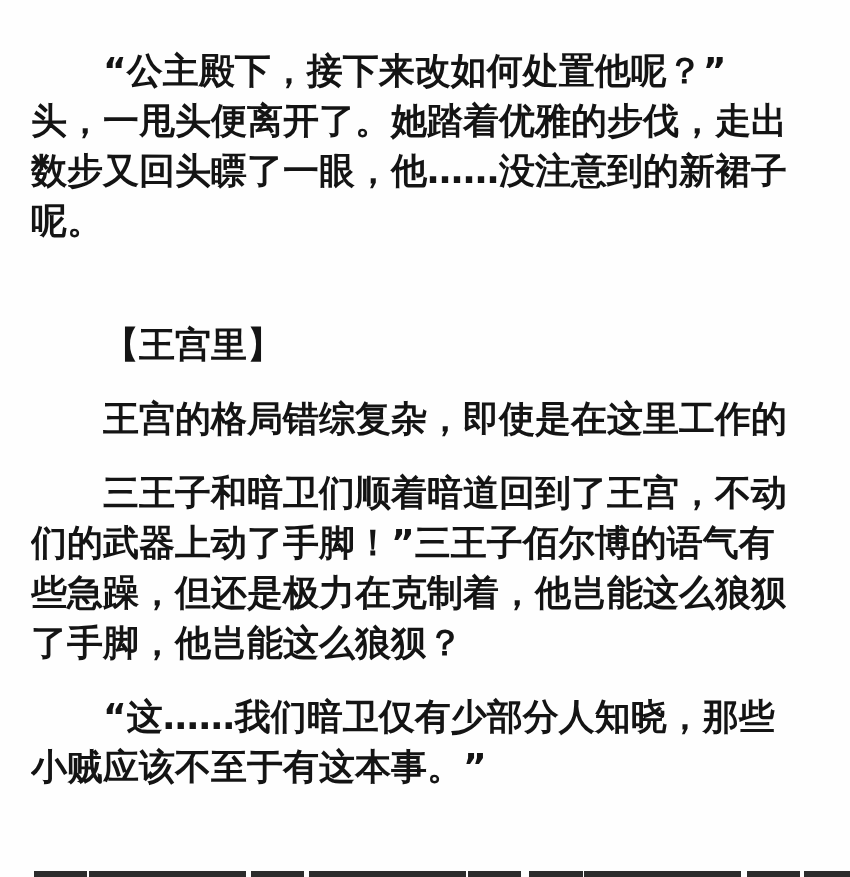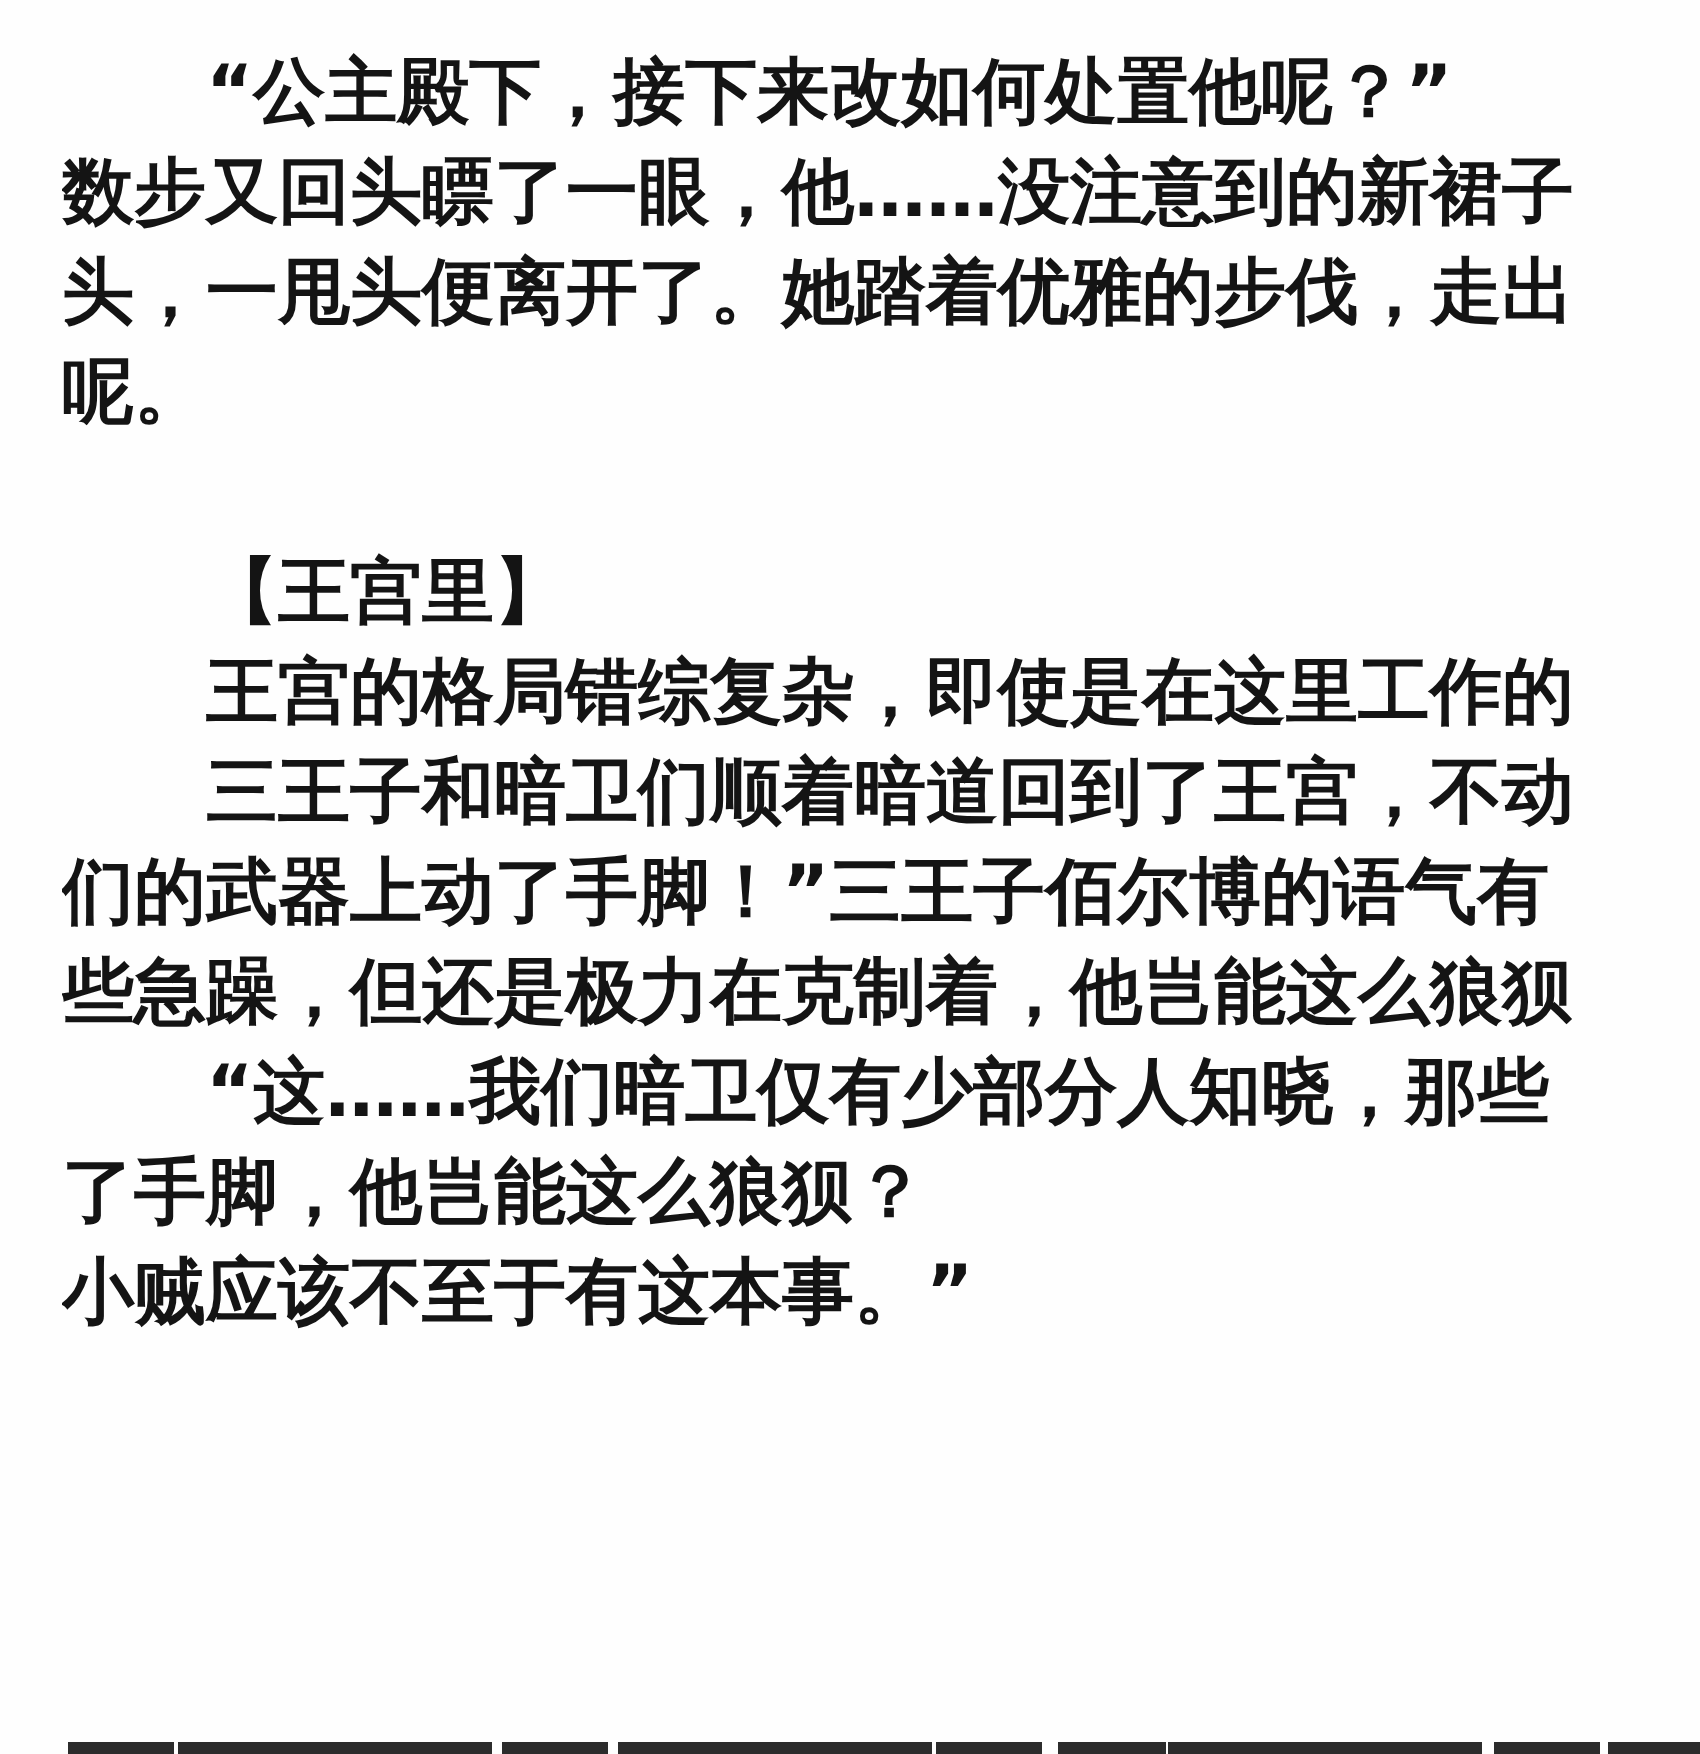--- a/index.html
+++ b/index.html
@@ -24,20 +24,21 @@
     font-weight: 600;
     letter-spacing: 0;
   }
   .line {
     height: 50px;
     white-space: nowrap;
     overflow: hidden;
   }
   .line.indent {
     text-indent: 72px; 
+    margin-top: 24px;
   }
   .line.blank {
     height: 50px;
   }
   
   .clipped-strip {
     position: absolute;
     left: 34px;
     right: 0;
     top: 871px;
@@ -47,27 +48,27 @@
       repeating-linear-gradient(90deg, #1b1b1b 0 47px, transparent 47px 55px);
     opacity: 0.92;
   }
 </style>
 </head>
 <body>
 
 <div class="page" style="background: rgb(254, 254, 254);">
   <div class="text-block" style="color: rgb(20, 20, 20);">
       <div class="line indent">“公主殿下，接下来改如何处置他呢？”</div>
+      <div class="line">头，一甩头便离开了。她踏着优雅的步伐，走出</div>
       <div class="line">数步又回头瞟了一眼，他……没注意到的新裙子</div>
-      <div class="line">头，一甩头便离开了。她踏着优雅的步伐，走出</div>
       <div class="line">呢。</div>
       <div class="line blank"></div>
       <div class="line indent">【王宫里】</div>
       <div class="line indent">王宫的格局错综复杂，即使是在这里工作的</div>
       <div class="line indent">三王子和暗卫们顺着暗道回到了王宫，不动</div>
       <div class="line">们的武器上动了手脚！”三王子佰尔博的语气有</div>
       <div class="line">些急躁，但还是极力在克制着，他岂能这么狼狈</div>
+      <div class="line">了手脚，他岂能这么狼狈？</div>
       <div class="line indent">“这……我们暗卫仅有少部分人知晓，那些</div>
-      <div class="line">了手脚，他岂能这么狼狈？</div>
       <div class="line">小贼应该不至于有这本事。”</div>
     </div>
   <div class="clipped-strip"></div>
 </div>
 
 </body></html>

